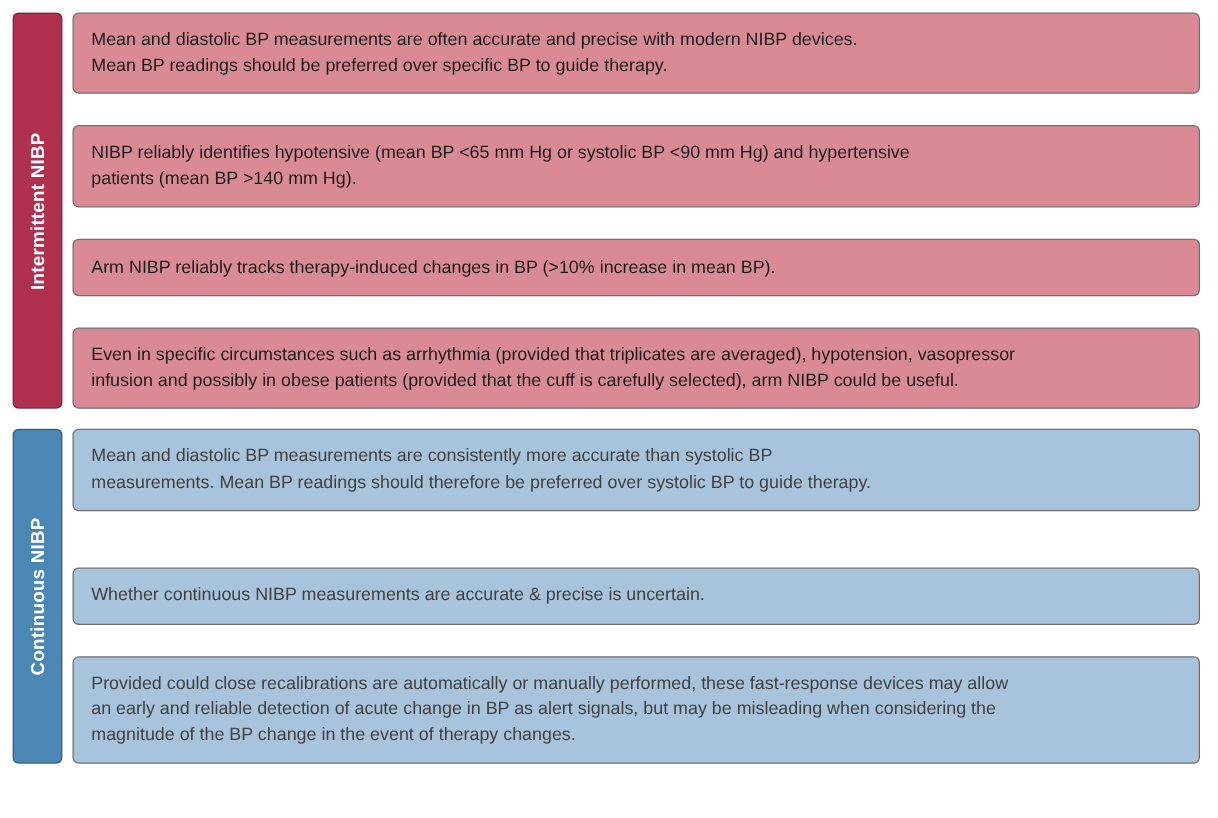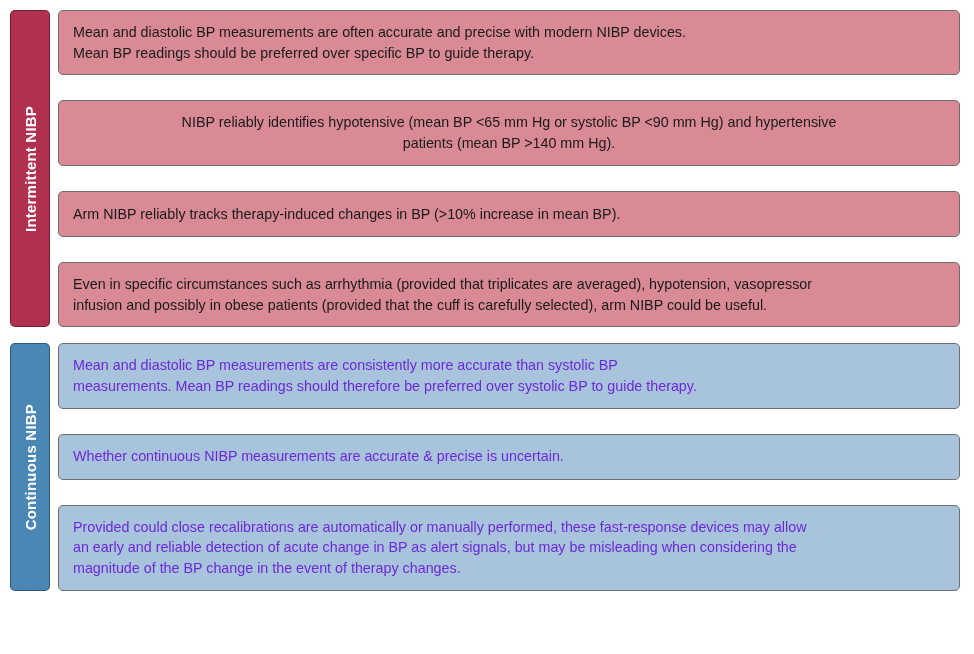--- a/index.html
+++ b/index.html
@@ -72,29 +72,29 @@
   
   .sec-intermittent .section-label { background: #b03050; }
   .sec-intermittent .stmt {
     background: #d98a95;
     color: #1a1a1a;
   }
   
   .sec-continuous .section-label { background: #4a87b5; }
   .sec-continuous .stmt {
     background: #a8c4dd;
-    color: #6d28d9;
+    color: #404040;
   }
   .h1 { min-height: 64px; }
-  .h2 { min-height: 64px; align-items: center; }
+  .h2 { min-height: 64px; }
   .h3 { min-height: 46px; }
   .h4 { min-height: 64px; }
   .h5 { min-height: 46px; }
   .c1 { min-height: 64px; }
-  .c2 { min-height: 46px; }
+  .c2 { min-height: 46px; margin-top: 20px; }
   .c3 { min-height: 86px; }
 </style>
 </head>
 <body>
 
 <div class="figure">
 
   <div class="section sec-intermittent">
     <div class="section-label">
       <span>Intermittent NIBP</span>

